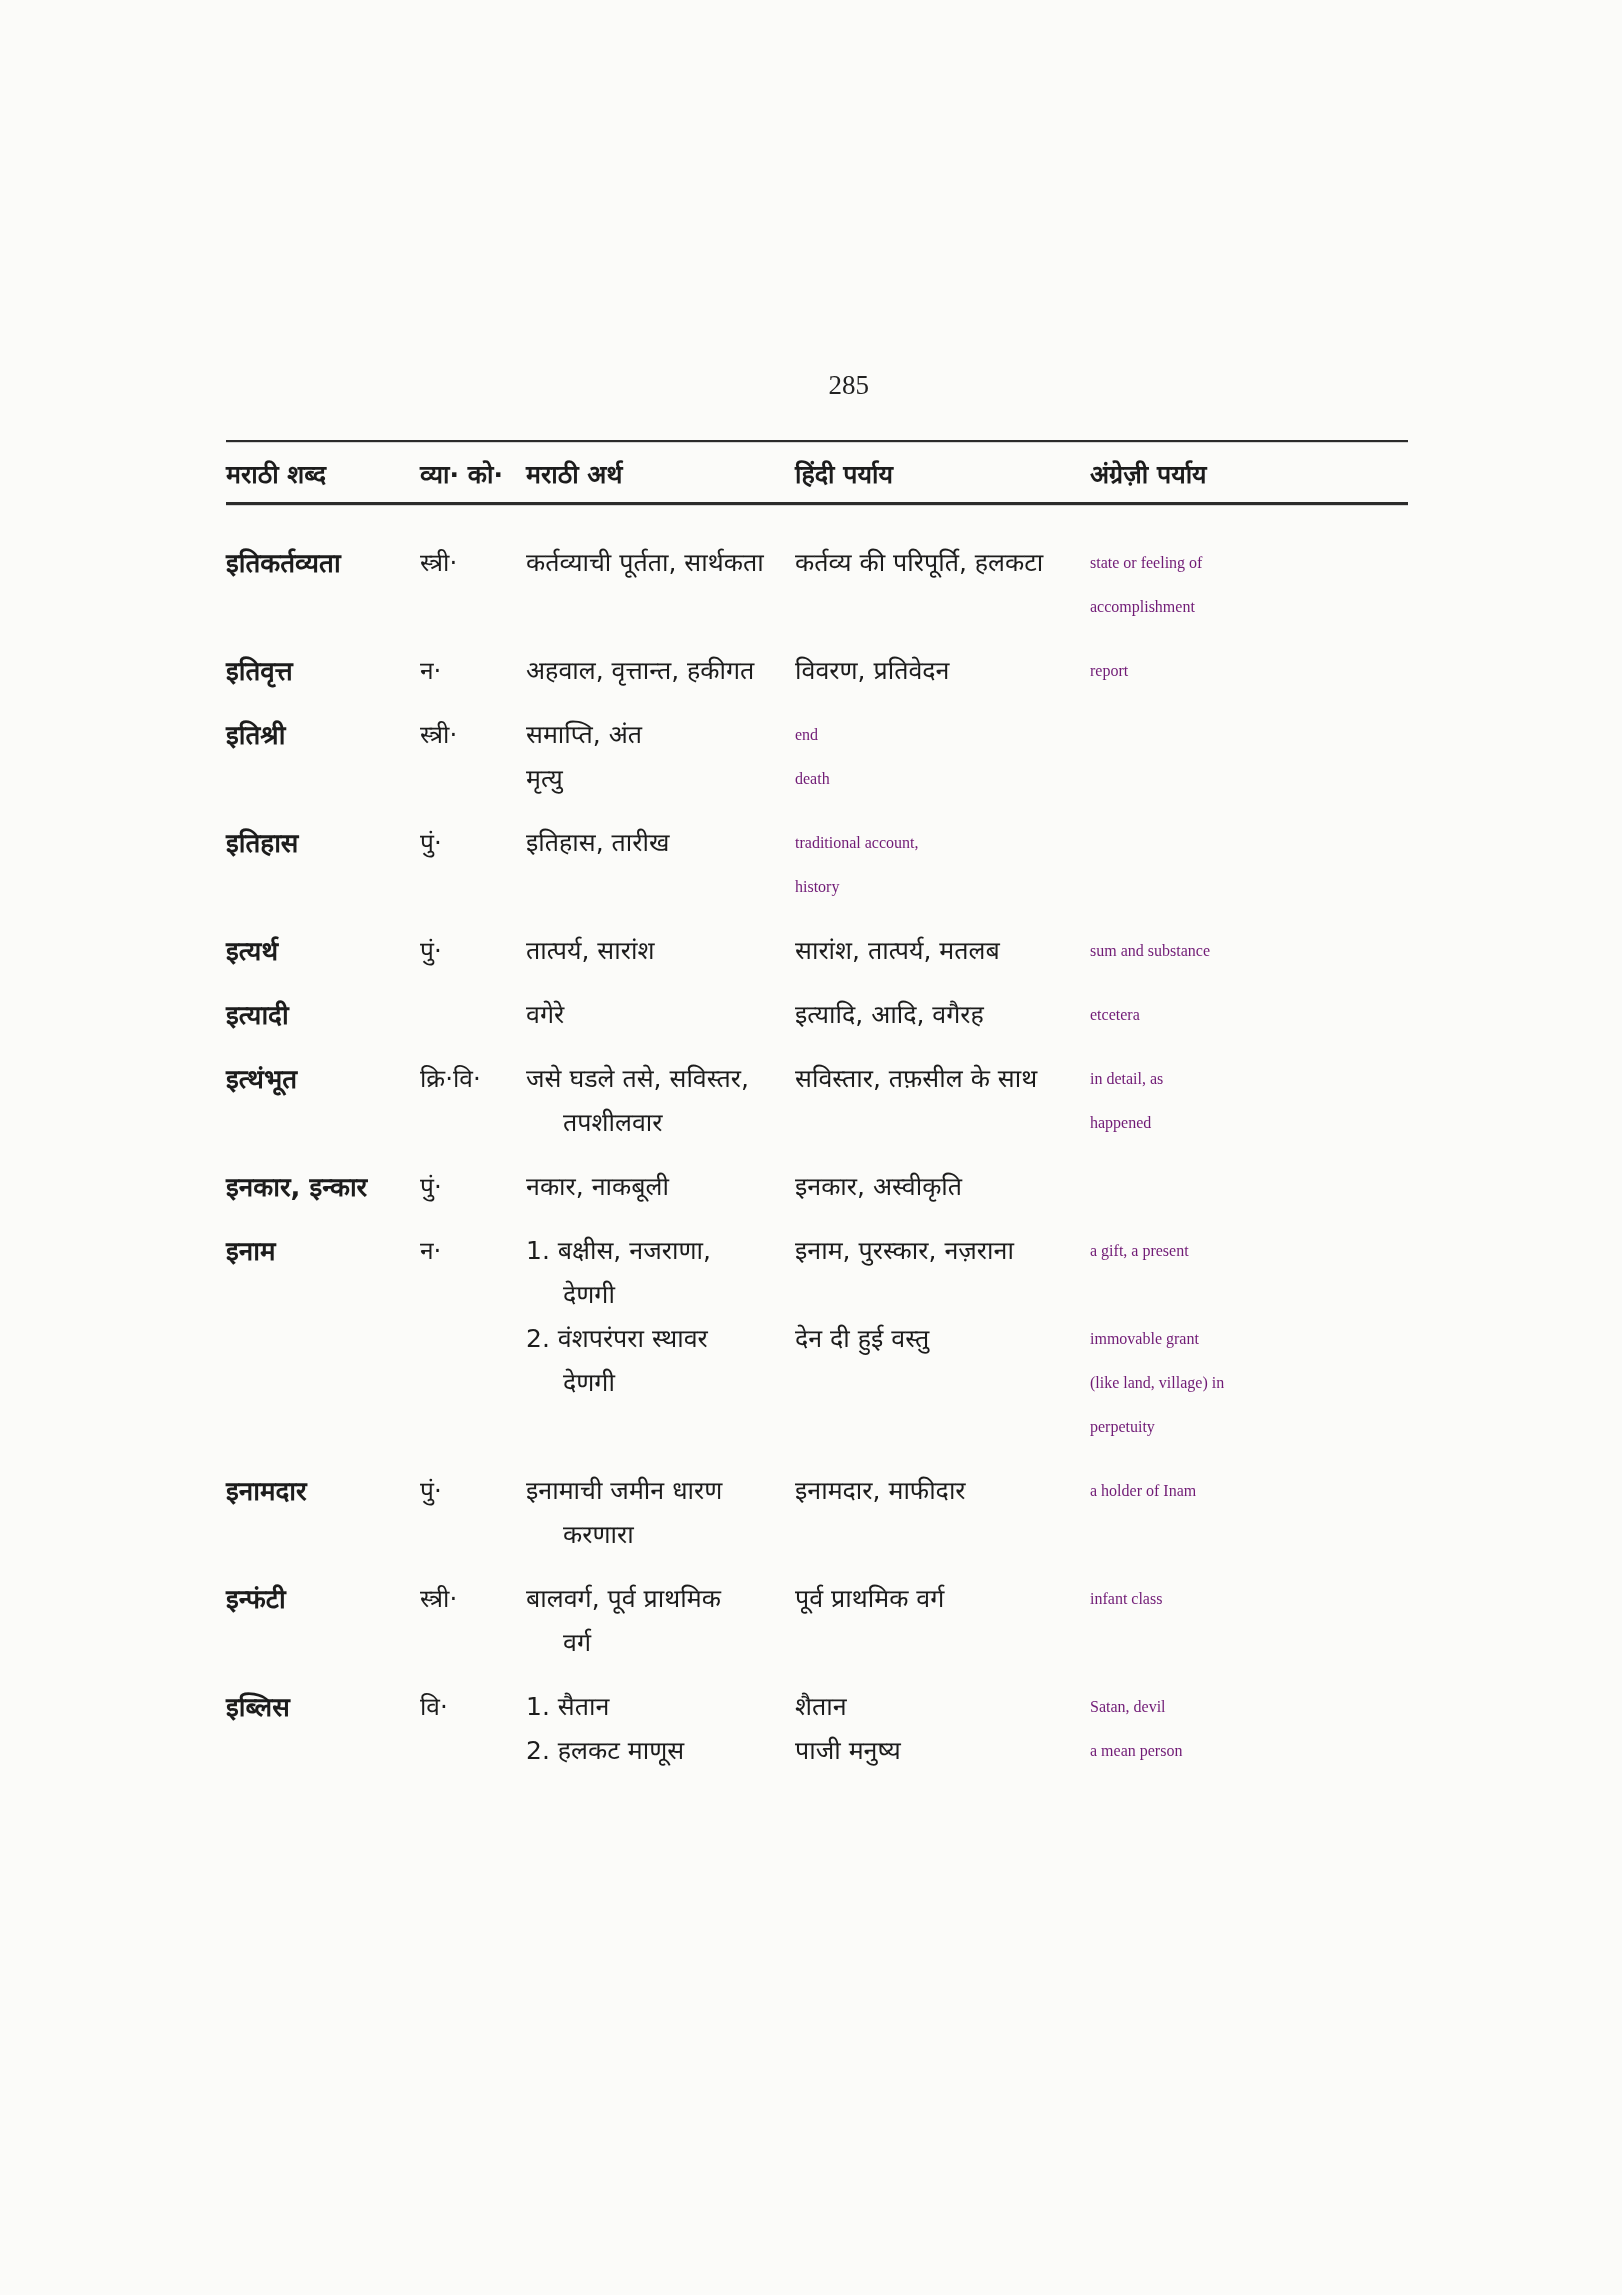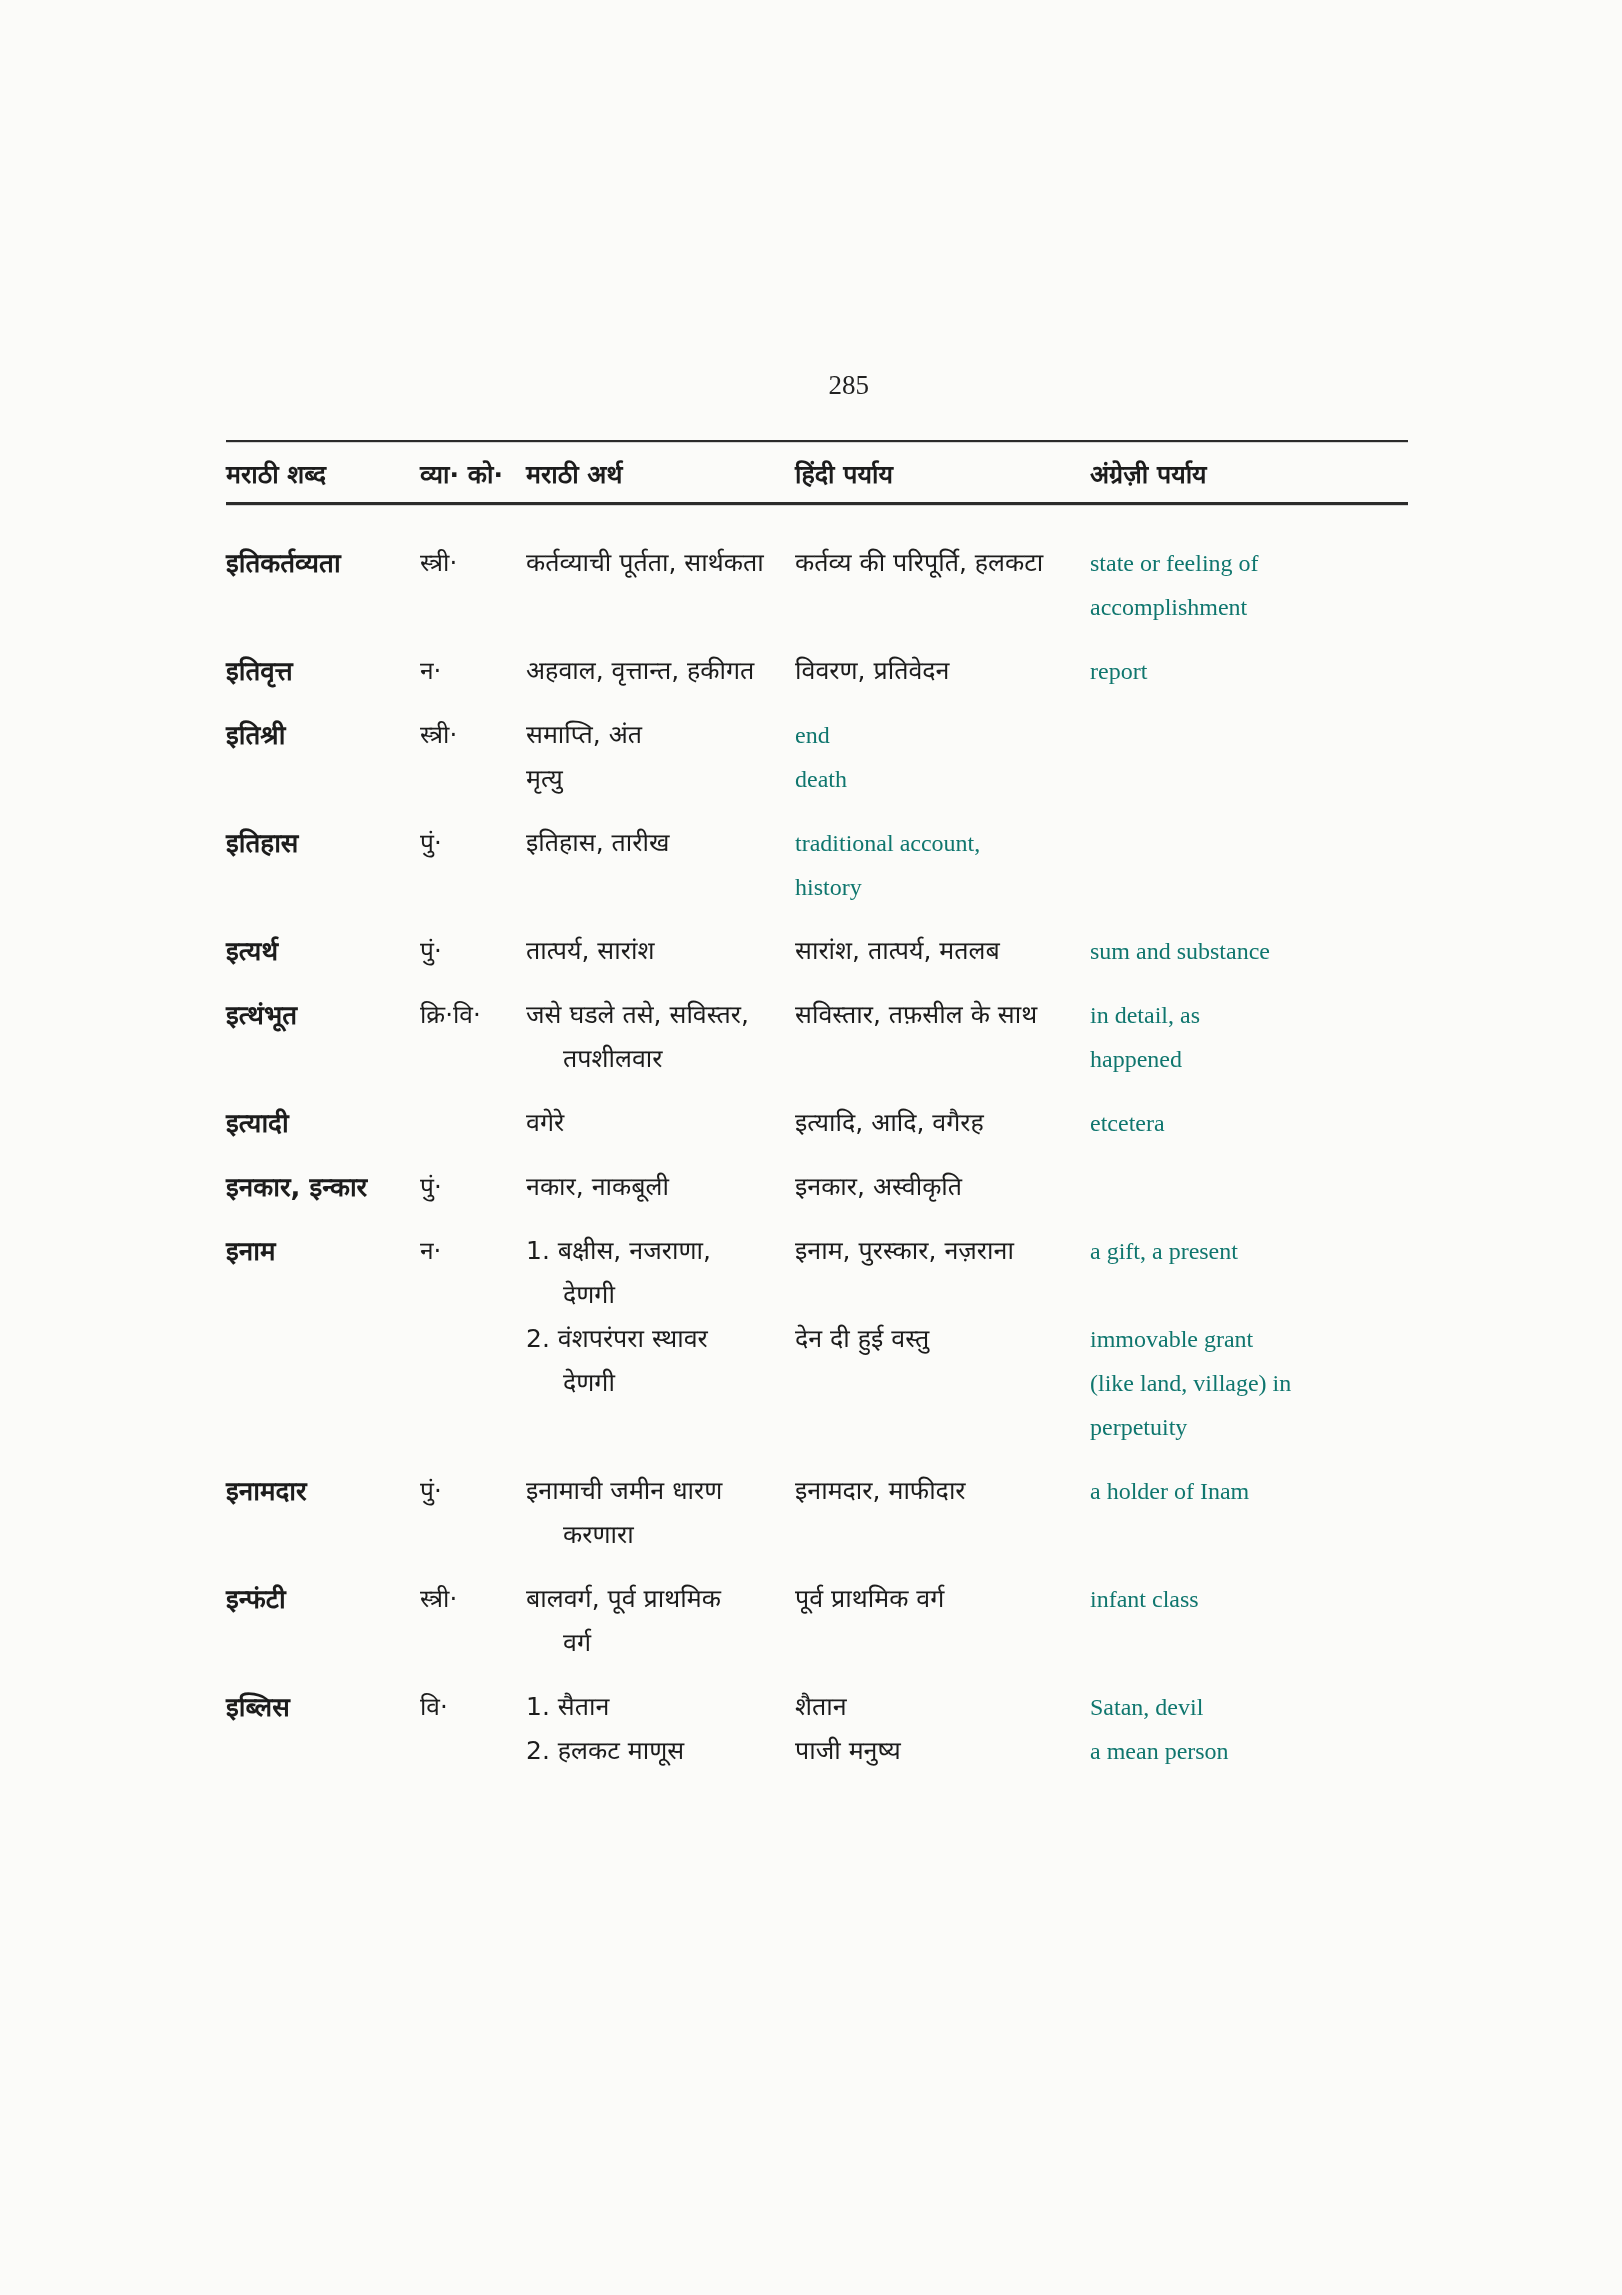--- a/index.html
+++ b/index.html
@@ -59,22 +59,22 @@
     white-space: nowrap;
   }
   .c-gram {
     font-size: 24.5px;
     line-height: 44px;
     white-space: nowrap;
   }
   .c-marathi .ln, .c-hindi .ln { font-size: 25px; }
   .c-english .ln {
     font-family: "Liberation Serif", serif;
-    font-size: 24px;
-    color: #0f766e;
+    font-size: 16px;
+    color: #701a75;
   }
   .ind { padding-left: 37px; }
 </style>
 </head>
 <body>
 
 <div class="page">
 
   <div class="page-number">285</div>
 
@@ -156,46 +156,46 @@
         </div>
         <div class="c-hindi">
           <div class="ln">सारांश, तात्पर्य, मतलब</div>
         </div>
         <div class="c-english">
           <div class="ln">sum and substance</div>
         </div>
       </div>
 
       <div class="grid row">
+        <div class="c-word">इत्यादी</div>
+        <div class="c-gram"></div>
+        <div class="c-marathi">
+          <div class="ln">वगेरे</div>
+        </div>
+        <div class="c-hindi">
+          <div class="ln">इत्यादि, आदि, वगैरह</div>
+        </div>
+        <div class="c-english">
+          <div class="ln">etcetera</div>
+        </div>
+      </div>
+
+      <div class="grid row">
         <div class="c-word">इत्थंभूत</div>
         <div class="c-gram">क्रि·वि·</div>
         <div class="c-marathi">
           <div class="ln">जसे घडले तसे, सविस्तर,</div>
           <div class="ln ind">तपशीलवार</div>
         </div>
         <div class="c-hindi">
           <div class="ln">सविस्तार, तफ़सील के साथ</div>
         </div>
         <div class="c-english">
           <div class="ln">in detail, as</div>
           <div class="ln">happened</div>
-        </div>
-      </div>
-
-      <div class="grid row">
-        <div class="c-word">इत्यादी</div>
-        <div class="c-gram"></div>
-        <div class="c-marathi">
-          <div class="ln">वगेरे</div>
-        </div>
-        <div class="c-hindi">
-          <div class="ln">इत्यादि, आदि, वगैरह</div>
-        </div>
-        <div class="c-english">
-          <div class="ln">etcetera</div>
         </div>
       </div>
 
       <div class="grid row">
         <div class="c-word">इनकार, इन्कार</div>
         <div class="c-gram">पुं·</div>
         <div class="c-marathi">
           <div class="ln">नकार, नाकबूली</div>
         </div>
         <div class="c-hindi">

